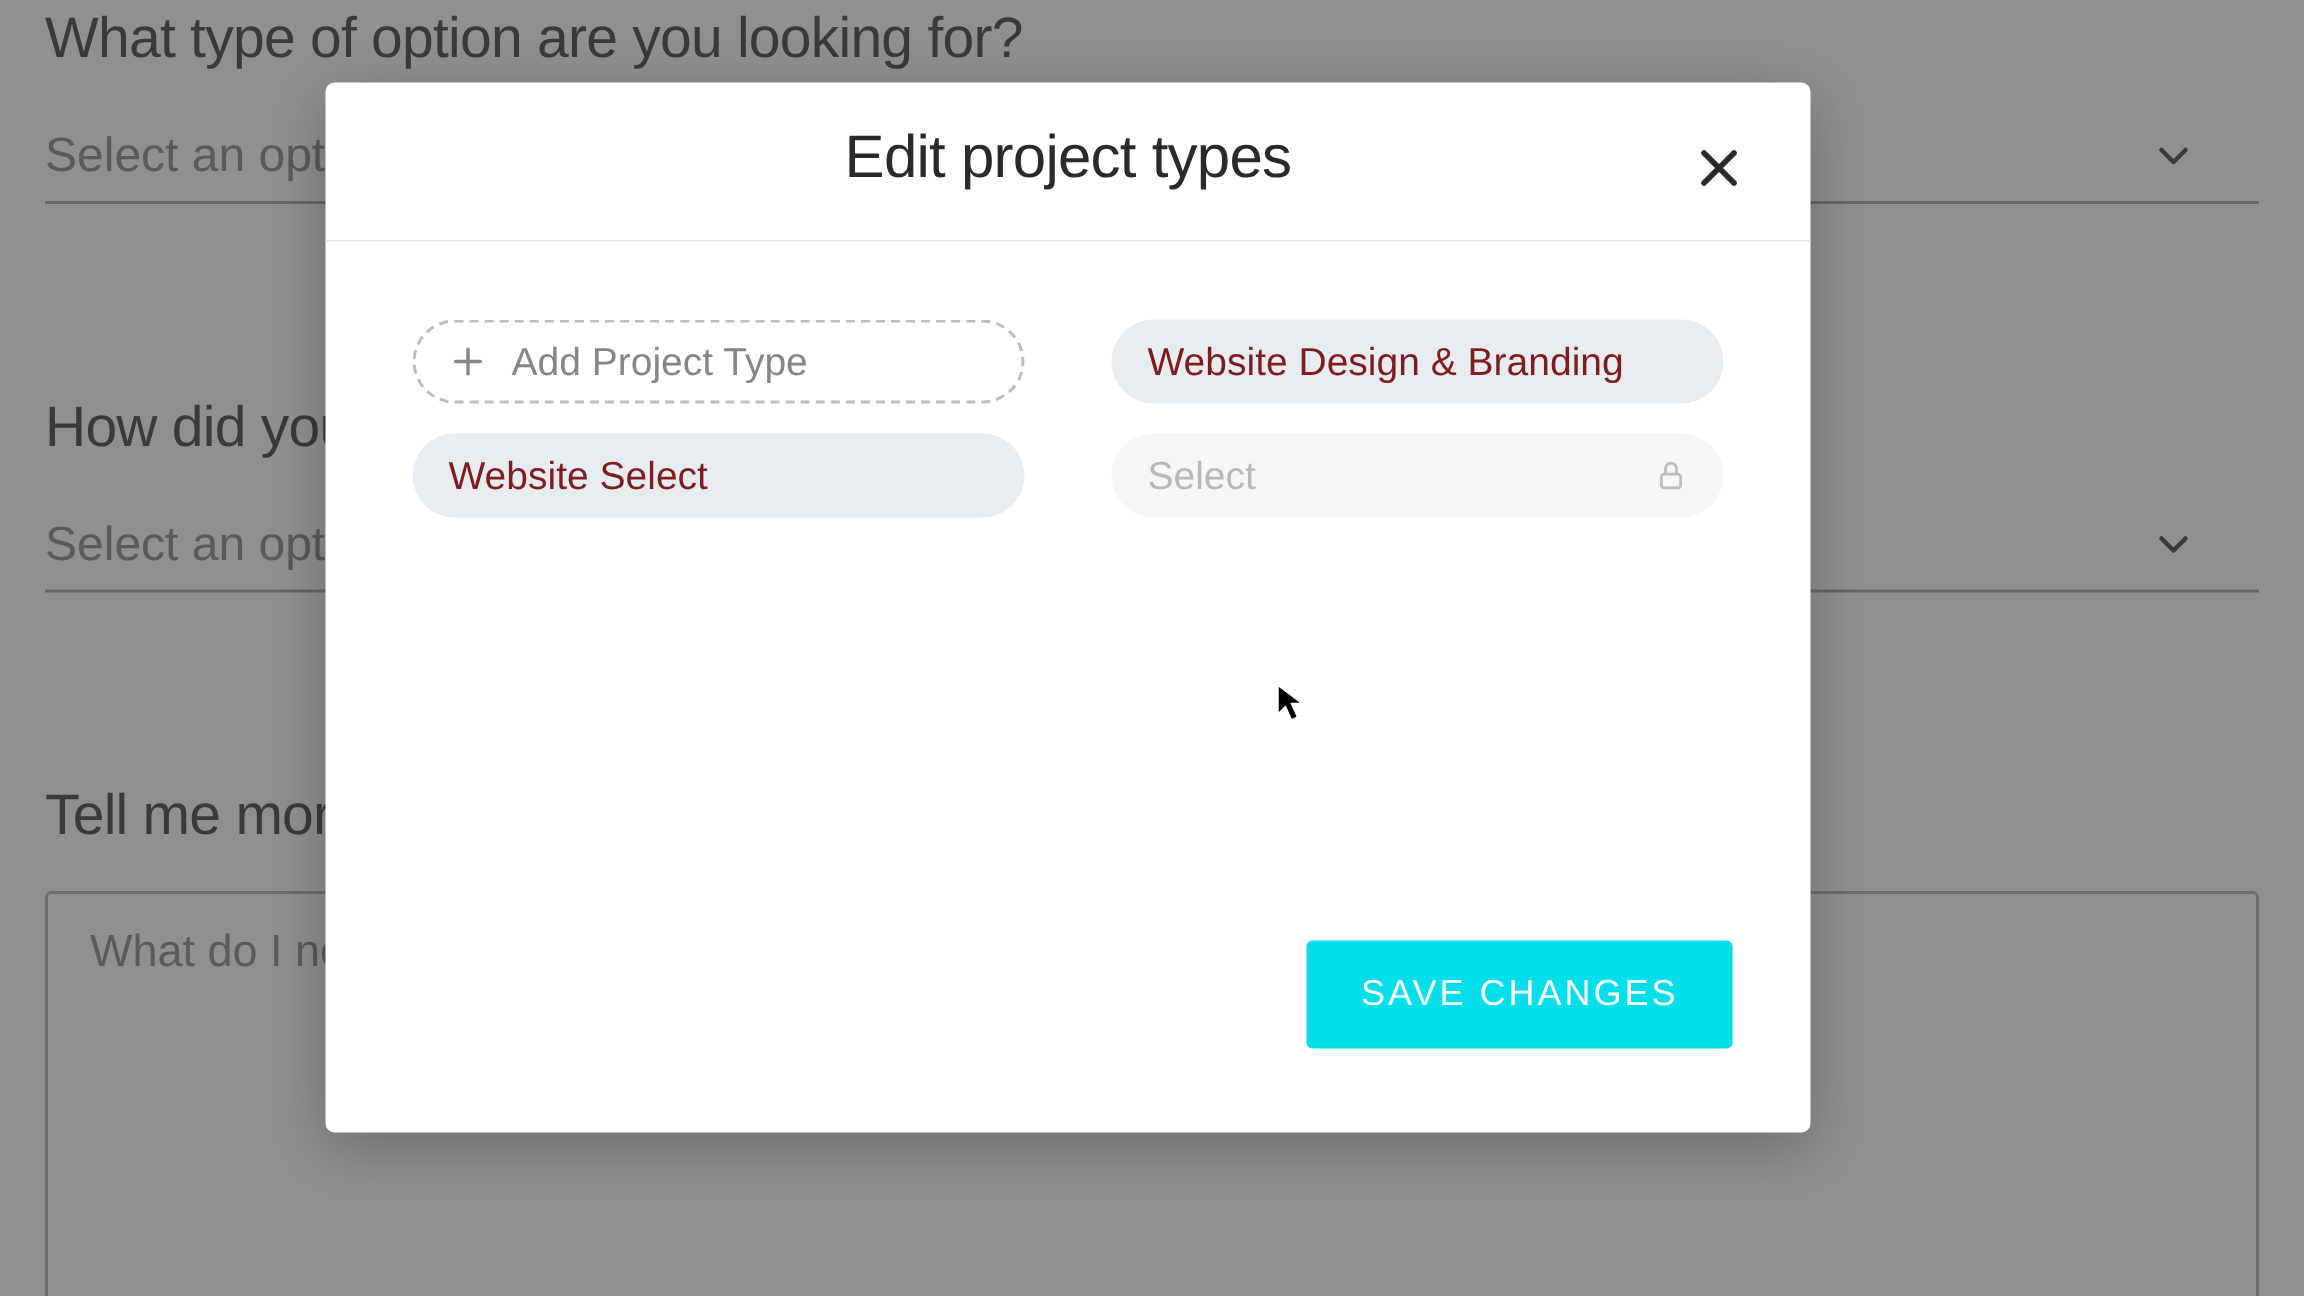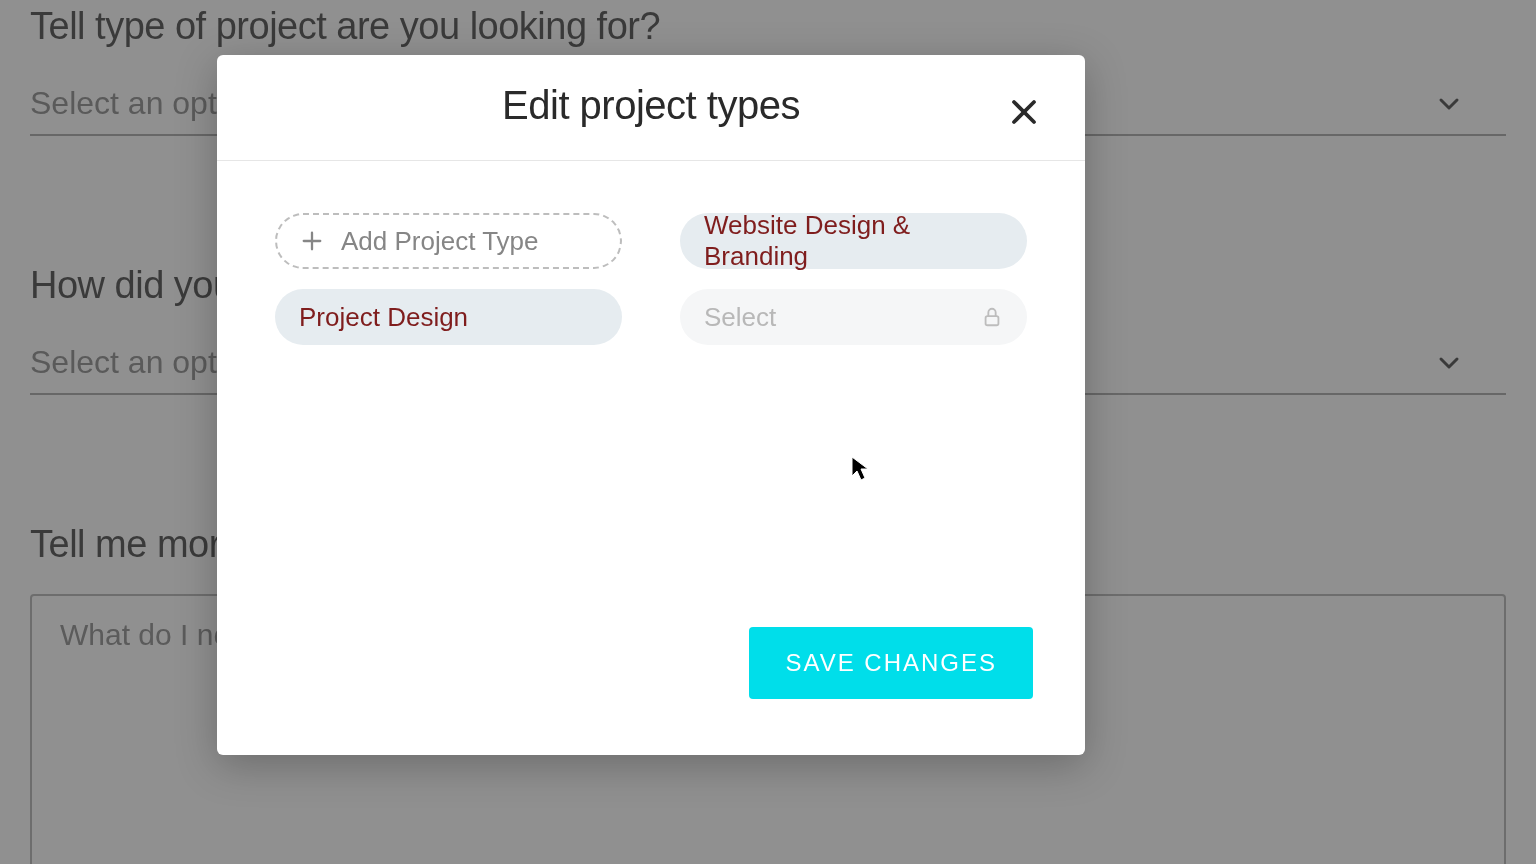--- a/index.html
+++ b/index.html
@@ -90,21 +90,21 @@
       height: 100%;
       background: rgba(70, 70, 70, 0.6);
       z-index: 10;
     }
 
     
     .modal {
       position: absolute;
       top: 55px;
       left: 217px;
-      width: 868px;
+      width: 990px;
       height: 700px;
       background: #fff;
       border-radius: 6px;
       box-shadow: 0 10px 40px rgba(0,0,0,0.25);
       z-index: 20;
       display: flex;
       flex-direction: column;
     }
 
     .modal-header {
@@ -235,21 +235,21 @@
 
     .cursor svg {
       width: 100%;
       height: 100%;
     }
   </style>
 </head>
 <body>
 
 <div class="background-page">
-  <div class="bg-question">Tell type of project are you looking for?</div>
+  <div class="bg-question">What type of option are you looking for?</div>
   <div class="bg-select">
     <span class="bg-select-text">Select an option</span>
     <span class="bg-chevron">
       <svg viewBox="0 0 24 24" fill="none" stroke="#2a2a2a" stroke-width="3" stroke-linecap="round" stroke-linejoin="round">
           <polyline points="4 8 12 16 20 8"></polyline>
         </svg>
     </span>
   </div>
 
   <div class="bg-question q2">How did you hear about me?</div>
@@ -295,21 +295,21 @@
         </span>
         <span>Add Project Type</span>
       </div>
 
       <div class="chip chip-filled">
         <span>Website Design &amp; Branding</span>
       </div>
 
 
       <div class="chip chip-filled">
-        <span>Project Design</span>
+        <span>Website Select</span>
       </div>
 
       <div class="chip chip-locked">
         <span>Select</span>
         <span class="lock-icon">
           <svg viewBox="0 0 24 24" fill="none" stroke="#bdbdbd" stroke-width="2">
               <rect x="5" y="11" width="14" height="10" rx="2"></rect>
               <path d="M8 11 V7 a4 4 0 0 1 8 0 V11"></path>
             </svg>
         </span>

